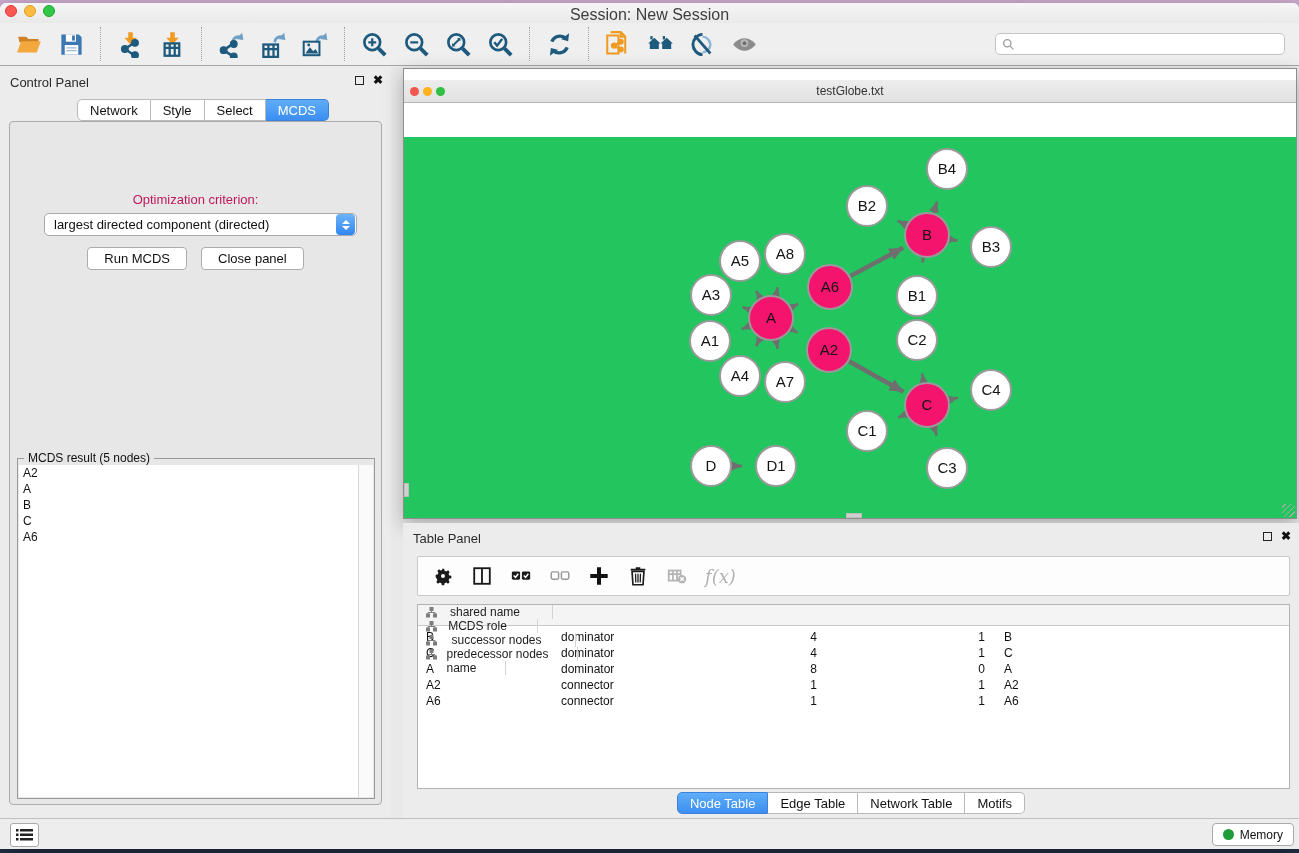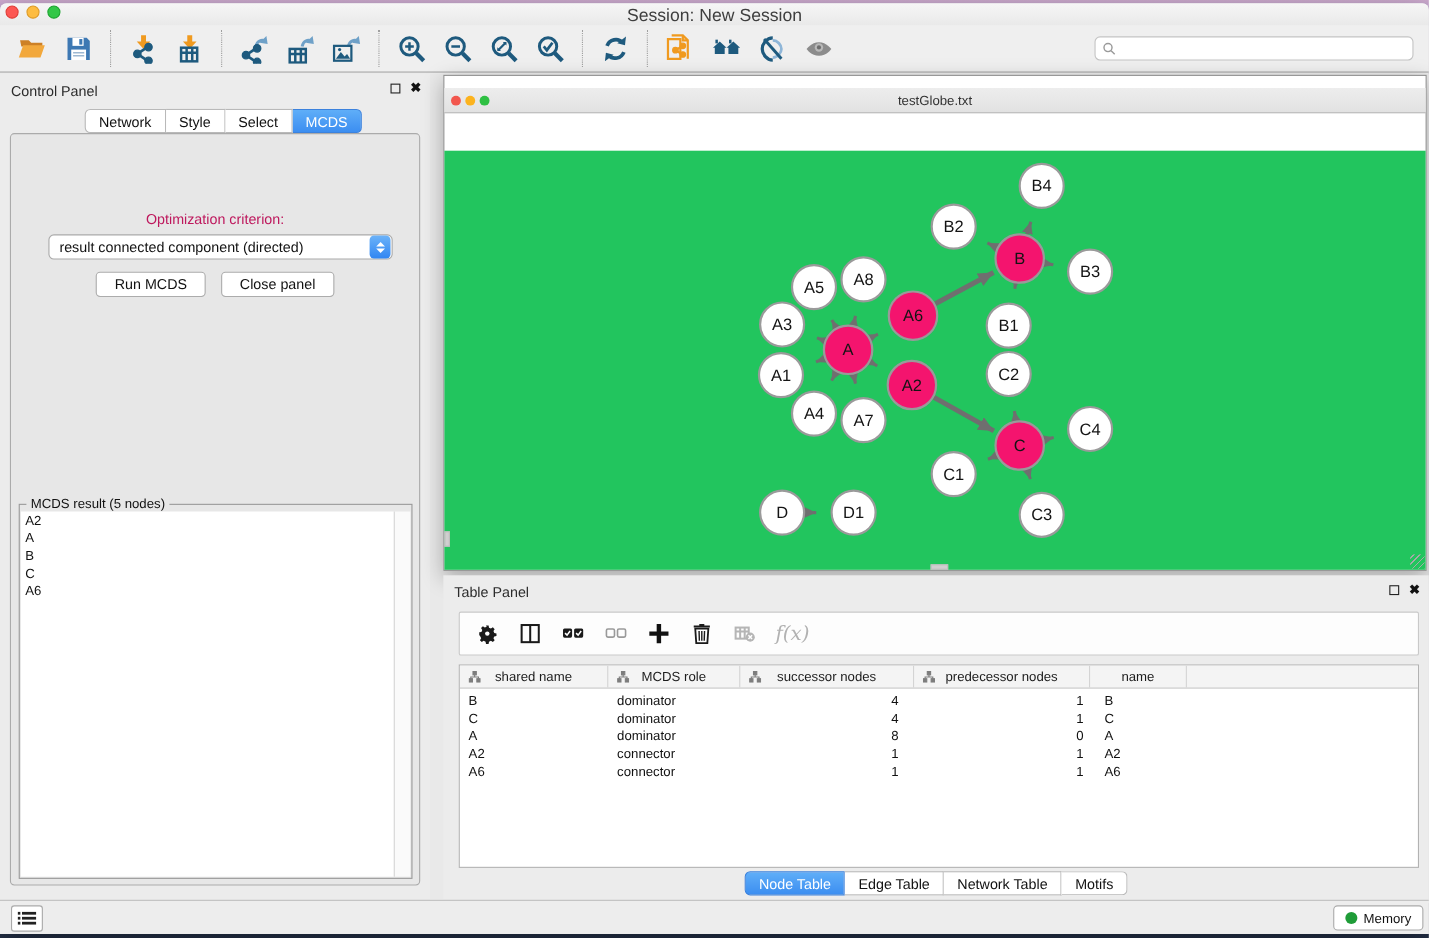--- a/index.html
+++ b/index.html
@@ -107,21 +107,21 @@
   .table-panel { position:absolute; left:403px; top:456px; right:0; height:298px; background:#ececec; }
   .tp-toolbar { position:absolute; left:14px; top:33px; width:873px; height:40px;
     background:#fdfdfd; border:1px solid #c9c9c9; border-radius:2px;
     display:flex; align-items:center; gap:17px; padding-left:14px; }
   .tp-btn { background:none; border:none; display:flex; align-items:center; cursor:default; }
   .tp-btn svg { width:22px; height:22px; }
   .fx-label { font-family:"DejaVu Serif", serif; font-style:italic; font-size:18px; color:#b2b2b2; }
 
   .node-table { position:absolute; left:14px; top:81px; width:873px; height:185px;
     background:#fff; border:1px solid #b2b2b2; overflow:hidden; }
-  .nt-header { display:flex; height:21px; background:#f4f4f4; border-bottom:1px solid #c9c9c9; }
+  .nt-header { display:flex; height:21px; background:#f4f4f4; border-bottom:1px solid #c9c9c9;flex-direction:column; }
   .nt-hcell { position:relative; display:flex; align-items:center; justify-content:center;
     gap:5px; font-size:12px; color:#1c1c1c; border-right:1px solid #d4d4d4; flex:none; }
   .nt-hcell svg { width:11px; height:11px; flex:none; position:absolute; left:8px; }
   .nt-row { display:flex; height:16px; align-items:center; }
   .nt-cell { font-size:12px; color:#111; flex:none; white-space:nowrap; }
 
   .table-tabs { position:absolute; left:0; right:0; bottom:7px; display:flex; justify-content:center; }
 
   
   .statusbar { position:absolute; left:0; bottom:0; width:100%; height:31px;
@@ -343,21 +343,21 @@
       </div>
       <div class="seg-tabs" id="cp-tabs" style="left:77px; top:32px;">
             <div class="seg-tab">Network</div>
             <div class="seg-tab">Style</div>
             <div class="seg-tab">Select</div>
             <div class="seg-tab active">MCDS</div>
           </div>
       <div class="cp-content">
         <div class="opt-label">Optimization criterion:</div>
         <div class="criterion-select">
-          <span class="criterion-text">result connected component (directed)</span>
+          <span class="criterion-text">largest directed component (directed)</span>
           <span class="stepper">
                 <i class="up"></i>
                 <i class="down"></i>
               </span>
         </div>
         <div class="cp-buttons">
           <button class="push-btn">Run MCDS</button>
           <button class="push-btn">Close panel</button>
         </div>
         <div class="groupbox">

